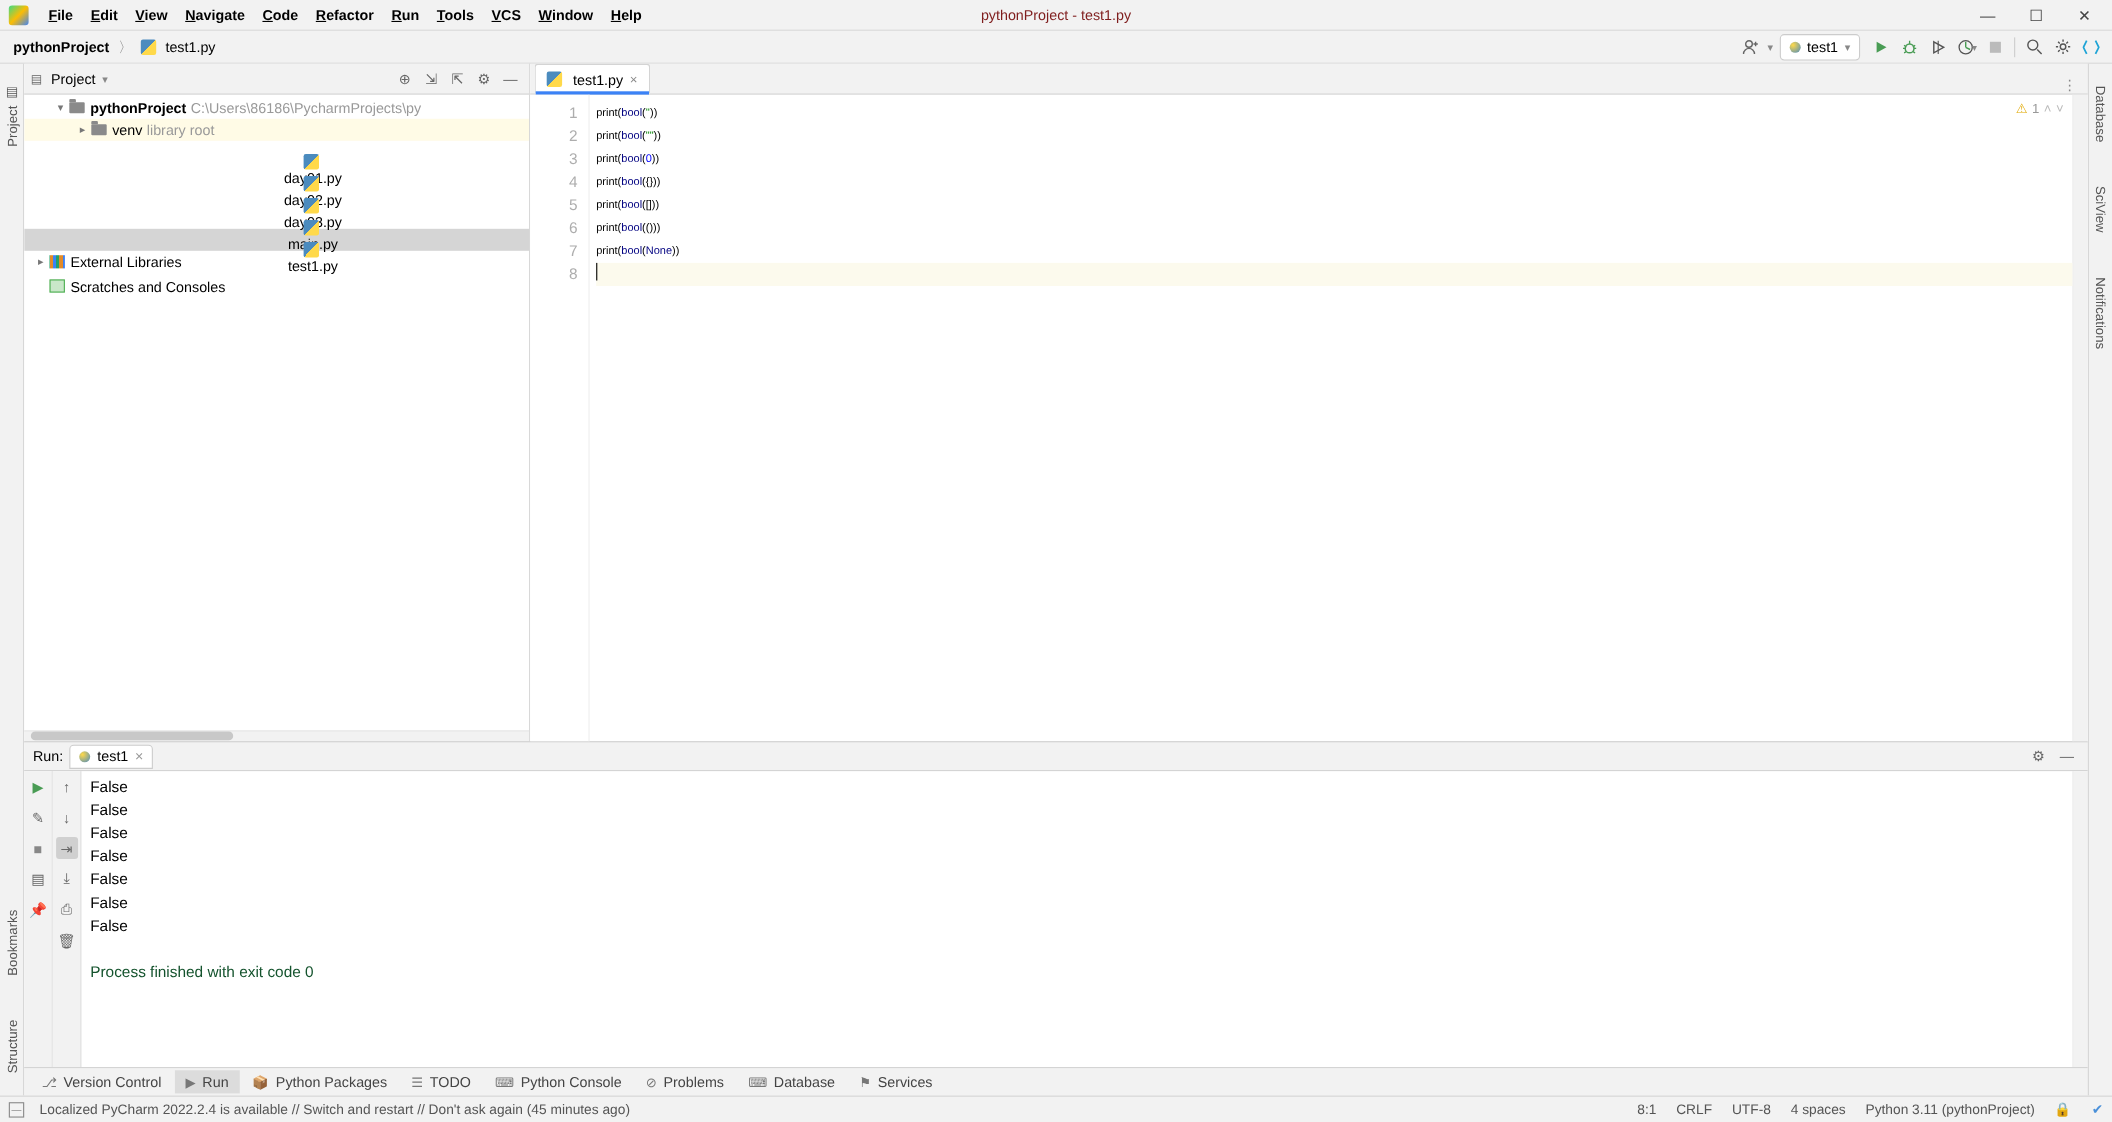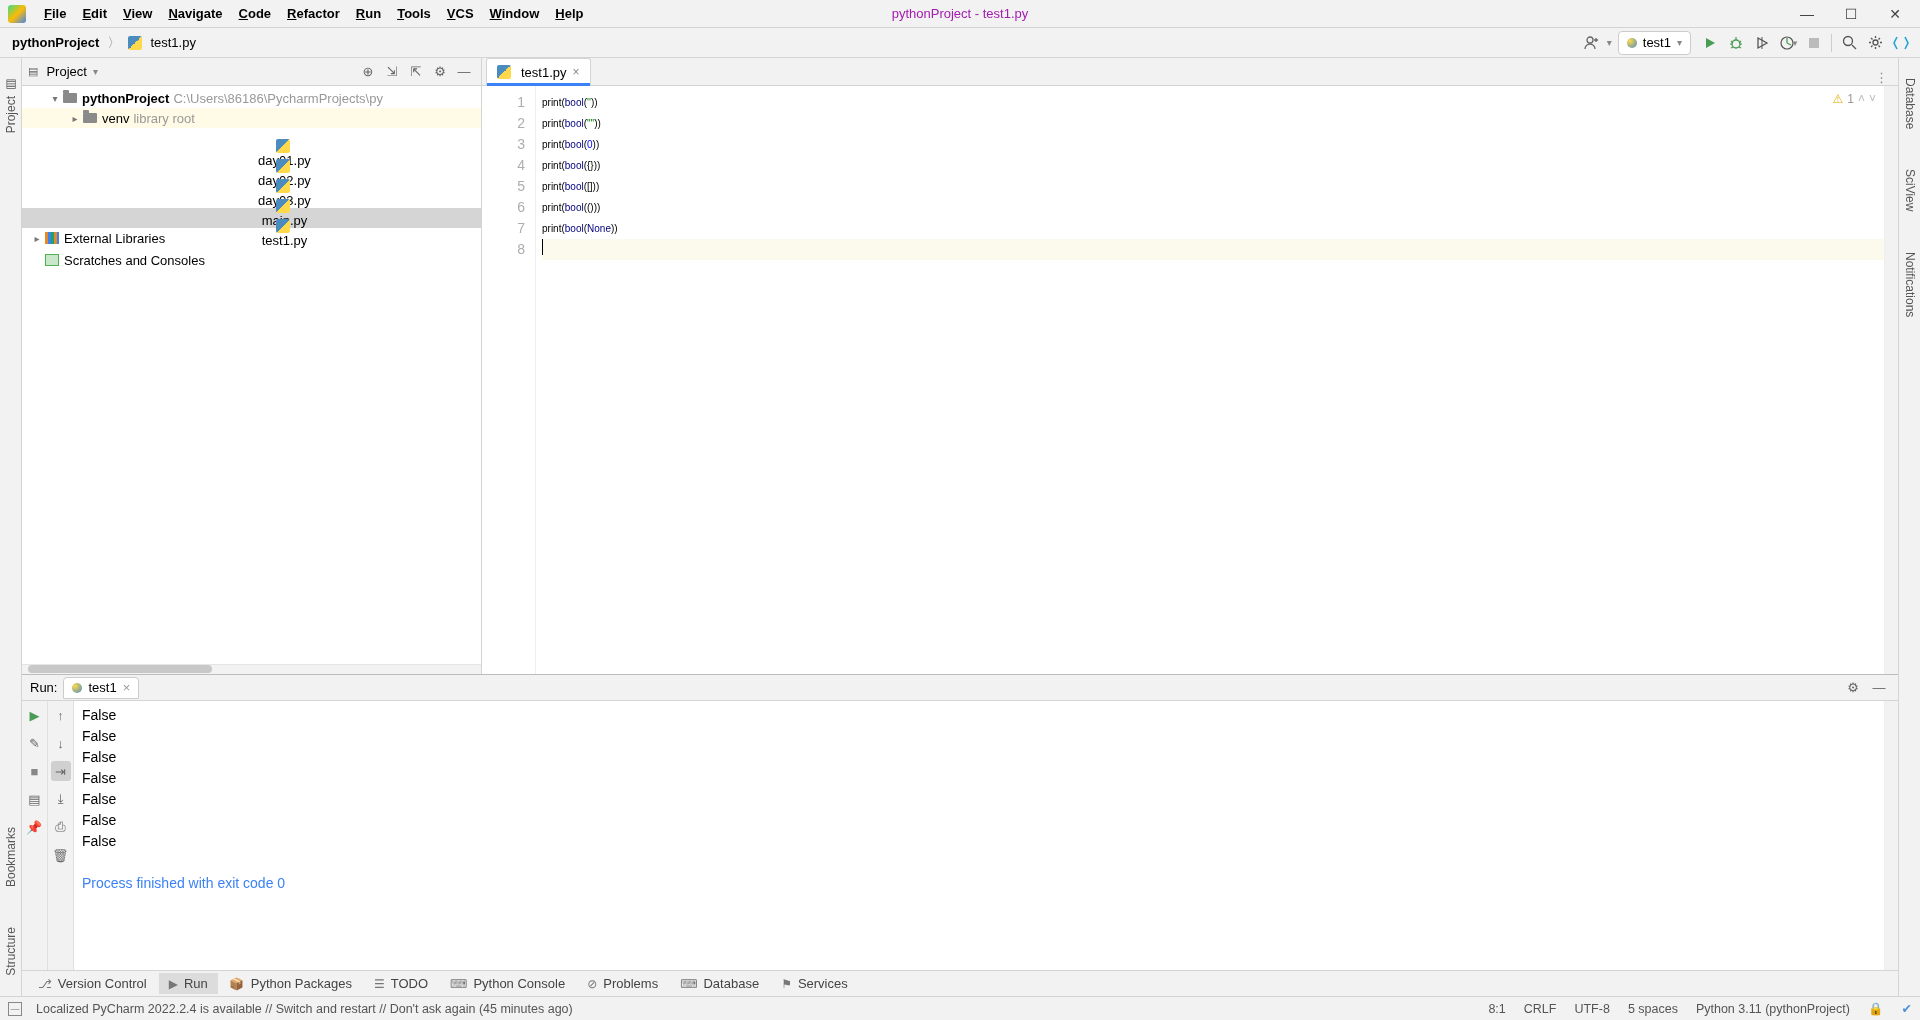--- a/index.html
+++ b/index.html
@@ -3,21 +3,21 @@
 <meta charset="utf-8">
 <style>
 * { margin: 0; padding: 0; box-sizing: border-box; font-family: "Segoe UI", Arial, sans-serif; }
 body { width: 1920px; height: 1020px; background: #f2f2f2; font-size: 13px; color: #000; overflow: hidden; display: flex; flex-direction: column; }
 
 
 .menubar { height: 28px; background: #f2f2f2; display: flex; align-items: center; padding: 0 8px; border-bottom: 1px solid #d4d4d4; }
 .app-icon { width: 18px; height: 18px; margin-right: 10px; background: linear-gradient(135deg,#3ddc84,#fbbc05,#4285f4); border-radius: 3px; }
 .menu-item { padding: 3px 8px; cursor: pointer; font-weight: bold; }
 .menu-item u { text-decoration: underline; }
-.win-title-center { position: absolute; left: 50%; transform: translateX(-50%); color: #a21caf; }
+.win-title-center { position: absolute; left: 50%; transform: translateX(-50%); color: #7f1d1d; }
 .window-controls { margin-left: auto; display: flex; gap: 26px; padding-right: 8px; }
 .win-btn { width: 18px; height: 18px; display:flex; align-items:center; justify-content:center; color:#444; cursor:pointer; font-size:14px; }
 
 
 .nav-toolbar { height: 30px; background: #f2f2f2; display: flex; align-items: center; padding: 0 6px; border-bottom: 1px solid #d4d4d4; }
 .crumb { padding: 2px 6px; font-weight: bold; }
 .crumb.file { font-weight: normal; display:flex; align-items:center; gap:4px;}
 .crumb-sep { color: #888; margin: 0 2px; }
 .spacer { flex: 1; }
 .tb-group { display:flex; align-items:center; gap:2px; }
@@ -91,21 +91,21 @@
 .run-header .rh-right { margin-left:auto; display:flex; gap:4px; }
 .run-body { flex:1; display:flex; }
 .run-sidebar { width:26px; background:#f2f2f2; border-right:1px solid #e0e0e0; display:flex; flex-direction:column; align-items:center; padding-top:4px; gap:8px;}
 .run-sidebar2 { width:26px; background:#f2f2f2; border-right:1px solid #e0e0e0; display:flex; flex-direction:column; align-items:center; padding-top:4px; gap:8px;}
 .rs-btn { width:20px; height:20px; display:flex; align-items:center; justify-content:center; color:#666; cursor:pointer; font-size:13px;}
 .rs-btn.green { color:#499c54; }
 .rs-btn.sq { color:#888;}
 .rs-btn.active { background:#d0d0d0; border-radius:3px; }
 .console { flex:1; font-family:"JetBrains Mono","Consolas",monospace; font-size:14px; line-height:21px; padding:4px 8px; overflow:auto;}
 .console .cmd { color:#5b6dcd; }
-.console .exitline { color:#3b82f6; }
+.console .exitline { color:#14532d; }
 .console-scroll { width:14px; background:#f2f2f2; border-left:1px solid #eee;}
 
 
 .bottom-tools { height:26px; background:#f2f2f2; border-top:1px solid #d4d4d4; display:flex; align-items:center; padding:0 6px; gap:2px;}
 .bt-btn { padding:3px 10px; color:#444; cursor:pointer; display:flex; align-items:center; gap:6px; font-size:13px;}
 .bt-btn.active { background:#dcdcdc; }
 .bt-icon { font-size:12px; color:#777; }
 
 
 .statusbar { height:24px; background:#f2f2f2; border-top:1px solid #d4d4d4; display:flex; align-items:center; padding:0 8px; font-size:12.5px; color:#555; gap:14px;}
@@ -443,18 +443,18 @@
   </div>
 </div>
 
 <div class="statusbar">
   <span class="msg-icon">—</span>
   <span>Localized PyCharm 2022.2.4 is available // Switch and restart // Don't ask again (45 minutes ago)</span>
   <div class="right">
     <span>8:1</span>
     <span>CRLF</span>
     <span>UTF-8</span>
-    <span>5 spaces</span>
+    <span>4 spaces</span>
     <span>Python 3.11 (pythonProject)</span>
     <span class="lock-icon">🔒</span>
     <span style="color:#4a90d9;">✔</span>
   </div>
 </div>
 
 </body></html>

